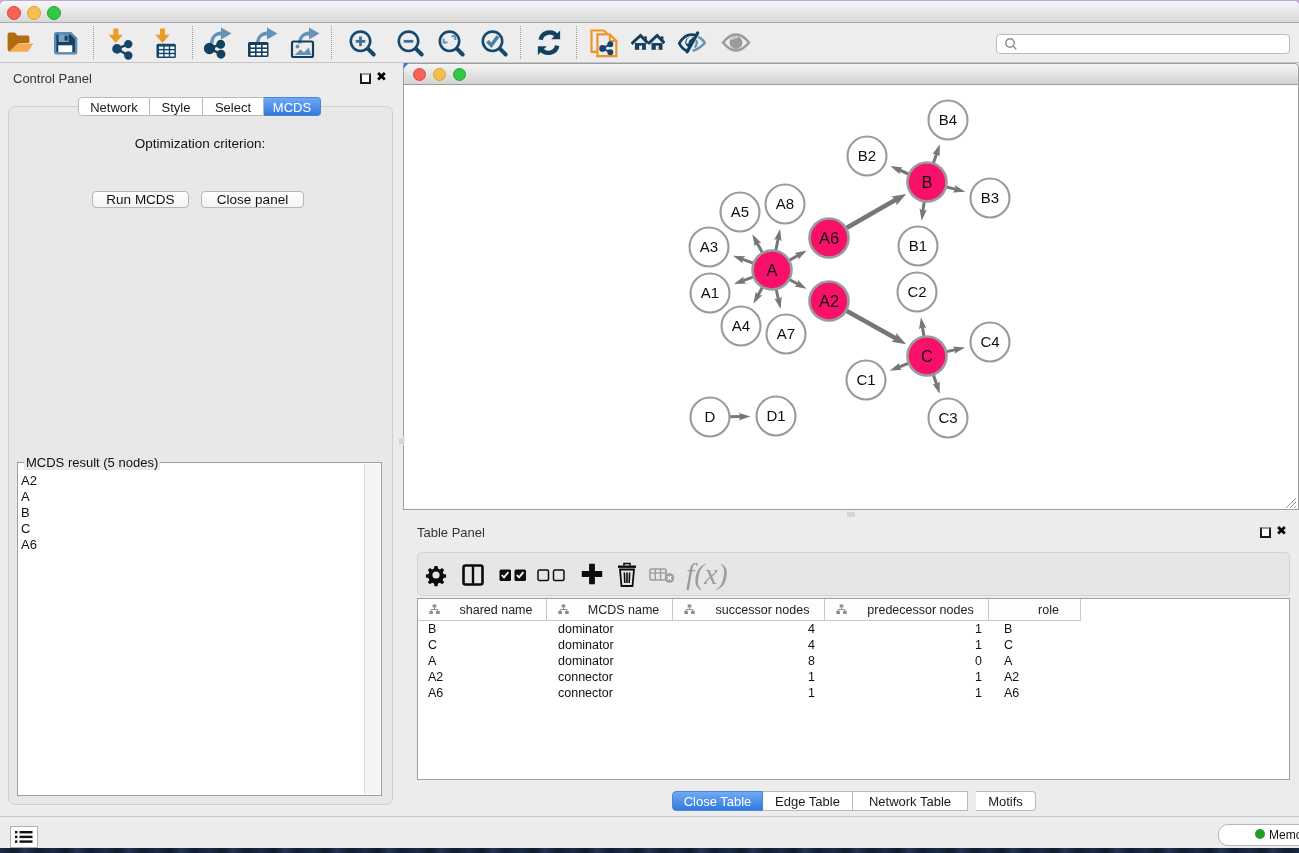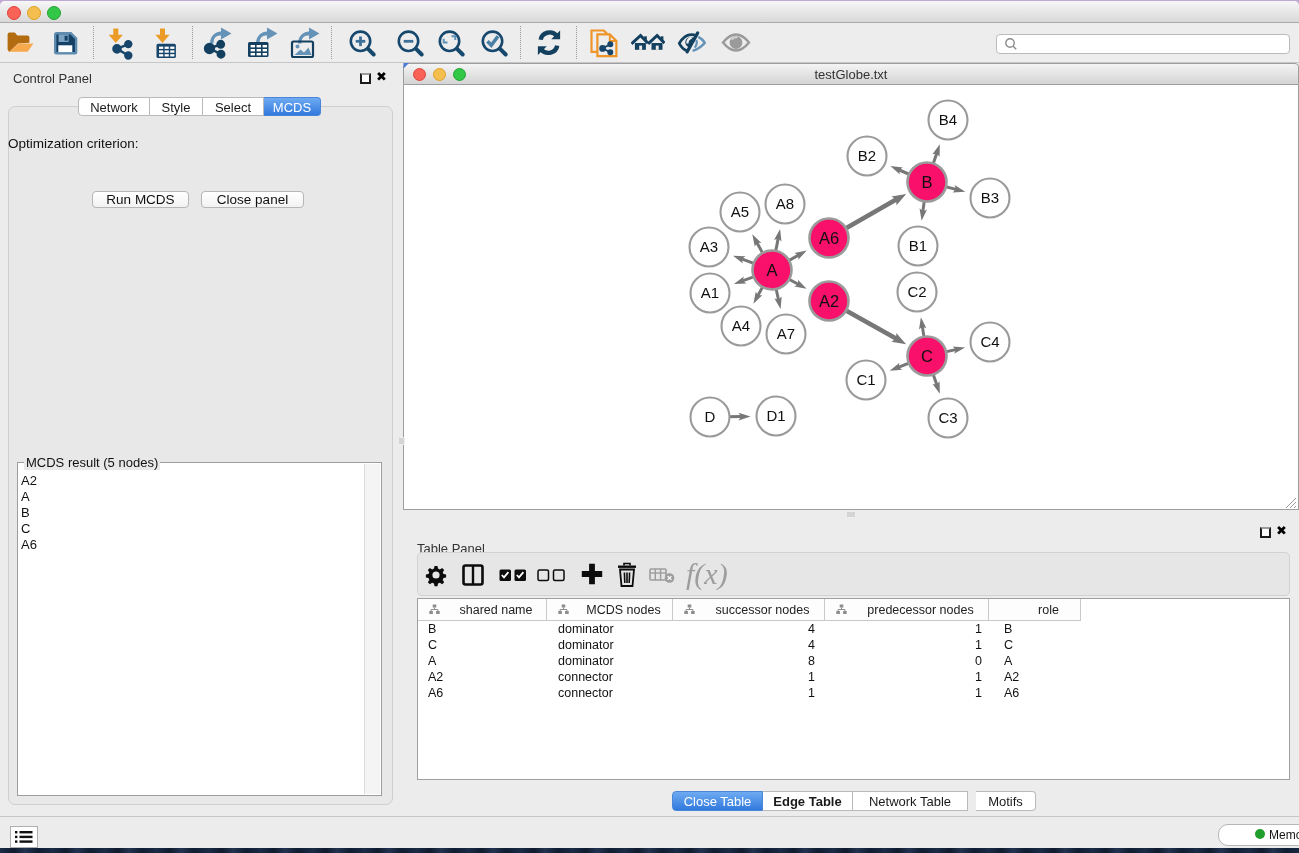--- a/index.html
+++ b/index.html
@@ -13,39 +13,39 @@
 .sep{position:absolute;top:3px;height:33px;width:0;border-left:1px dotted #9a9a9a;}
 .ticon{position:absolute;top:3px;}
 #searchbox{position:absolute;left:996px;top:11px;width:292px;height:18px;background:#fff;border:1px solid #bbb;border-radius:4px;}
 
 #cp-title{position:absolute;left:13px;top:71px;font-size:13px;color:#333;}
 .winbtn{position:absolute;font-size:13px;color:#000;}
 .sqbtn{position:absolute;width:7px;height:7px;background:#fff;border:2px solid #1c1c1c;border-top-color:#9a9a9a;}
 #cp-panel{position:absolute;left:8px;top:106px;width:383px;height:697px;background:#e9e8e8;border:1px solid #cfcfcf;border-radius:7px;}
 .tab{position:absolute;top:97px;height:19px;background:#fff;border:1px solid #b9b9b9;box-sizing:border-box;text-align:center;font-size:13px;color:#1a1a1a;line-height:19px;z-index:5;}
 .tabsel{background:linear-gradient(#6fabf2,#3179dd);color:#fff;border-color:#4a86d8;}
-#optlabel{position:absolute;left:8px;top:136px;width:384px;text-align:left;font-size:13.5px;color:#111;}
+#optlabel{position:absolute;left:8px;top:136px;width:384px;text-align:center;font-size:13.5px;color:#111;}
 #dropdown{position:absolute;left:43px;top:159px;width:310px;height:19px;background:#fff;border:1px solid #ababab;border-radius:4px;box-sizing:border-box;}
 #dropdown .txt{position:absolute;left:12px;top:2px;font-size:13.5px;color:#111;}
 #dropdown .spin{position:absolute;right:-1px;top:-1px;width:17px;height:19px;background:linear-gradient(#72aef7,#2e77dd);border-radius:0 4px 4px 0;}
 .thi{position:absolute;left:11px;top:5px;}
 .th .lbl{position:absolute;top:4px;left:14px;right:0;text-align:center;}
 .divmark{position:absolute;background:#d4d4d4;border:1px solid #efefef;}
 .btn{position:absolute;top:191px;height:17px;background:linear-gradient(#ffffff,#f2f2f2);border:1px solid #b6b6b6;border-radius:4px;box-sizing:border-box;text-align:center;font-size:13.5px;color:#111;line-height:16px;}
 #fieldset{position:absolute;left:17px;top:462px;width:363px;height:332px;border:1px solid #9d9d9d;background:#fff;}
 #fs-legend{position:absolute;left:24px;top:455px;background:#e9e8e8;padding:0 2px;font-size:13px;color:#111;z-index:3;}
 #fs-list{position:absolute;left:21px;top:473px;font-size:13px;color:#111;line-height:16px;}
 #fs-scroll{position:absolute;right:1px;top:1px;width:15px;height:330px;background:#f4f4f4;border-left:1px solid #dcdcdc;}
 
 #netwin{position:absolute;left:403px;top:63px;width:896px;height:447px;}
 #net-tb{position:absolute;left:0;top:0;width:896px;height:22px;background:linear-gradient(#f4f4f4,#d4d4d4);border-radius:4px 4px 0 0;border:1px solid #9d9d9d;border-bottom:1px solid #9d9d9d;box-sizing:border-box;}
 #net-tb .title{position:absolute;left:0;right:0;top:3px;text-align:center;font-size:13px;color:#333;}
 #net-canvas{position:absolute;left:0;top:22px;width:896px;height:425px;background:#fff;border:1px solid #9d9d9d;border-top:none;box-sizing:border-box;}
 
-#tp-title{position:absolute;left:417px;top:525px;font-size:13px;color:#333;margin-top:16px;}
+#tp-title{position:absolute;left:417px;top:525px;font-size:13px;color:#333;}
 #tp-toolbar{position:absolute;left:417px;top:552px;width:873px;height:44px;background:#e7e6e6;border:1px solid #d2d2d2;border-radius:5px;box-sizing:border-box;}
 #tp-table{position:absolute;left:417px;top:598px;width:873px;height:182px;background:#fff;border:1px solid #9f9f9f;box-sizing:border-box;}
 .th{position:absolute;top:0;height:22px;background:#fdfdfd;border-right:1px solid #c9c9c9;border-bottom:1px solid #c9c9c9;box-sizing:border-box;font-size:12.5px;color:#222;}
 .th .lbl{position:absolute;top:4px;width:100%;text-align:center;}
 .td{position:absolute;font-size:12.5px;color:#111;height:16px;}
 .btab{position:absolute;top:791px;height:20px;background:#fff;border:1px solid #b9b9b9;box-sizing:border-box;text-align:center;font-size:13px;color:#1a1a1a;line-height:20px;}
 .btabsel{background:linear-gradient(#6fabf2,#3179dd);color:#fff;border-color:#4a86d8;}
 
 #statusbar{position:absolute;left:0;top:816px;width:1299px;height:32px;background:#ececec;border-top:1px solid #c6c6c6;}
 #listbtn{position:absolute;left:10px;top:9px;width:26px;height:20px;background:#fff;border:1px solid #b0b0b0;}
@@ -234,21 +234,20 @@
     </div>
 <div id="fs-legend">MCDS result (5 nodes)</div>
 <div id="fs-list">A2<br>A<br>B<br>C<br>A6</div>
 
 <div id="netwin">
   <div id="net-canvas"></div>
   <div id="net-tb">
     <div class="tl" style="left:9px;top:4px;width:11px;height:11px;background:#f96256;border:0.5px solid #e0443e;"></div>
     <div class="tl" style="left:29px;top:4px;width:11px;height:11px;background:#f5bf4f;border:0.5px solid #dfa023;"></div>
     <div class="tl" style="left:49px;top:4px;width:11px;height:11px;background:#33c748;border:0.5px solid #24a334;"></div>
-    <div class="title">testGlobe.txt</div>
   </div>
   <svg id="graph" style="position:absolute;left:0;top:22px;" width="896" height="425" viewBox="403 85 896 425" font-family="Liberation Sans,sans-serif">
 <line x1="772" y1="270" x2="756.4" y2="241.8" stroke="#777777" stroke-width="3.0"></line>
 <path d="M752.3,234.3 L761.4,243.0 Q756.4,241.8 754.8,246.7 Z" fill="#777777"></path>
 <line x1="772" y1="270" x2="778.4" y2="237.4" stroke="#777777" stroke-width="3.0"></line>
 <path d="M780.1,229.0 L781.5,241.5 Q778.4,237.4 774.0,240.1 Z" fill="#777777"></path>
 <line x1="772" y1="270" x2="740.9" y2="258.7" stroke="#777777" stroke-width="3.0"></line>
 <path d="M733.0,255.7 L745.5,256.3 Q740.9,258.7 742.9,263.4 Z" fill="#777777"></path>
 <line x1="772" y1="270" x2="741.9" y2="281.2" stroke="#777777" stroke-width="3.0"></line>
 <path d="M733.9,284.1 L743.8,276.4 Q741.9,281.2 746.5,283.5 Z" fill="#777777"></path>
@@ -379,21 +378,21 @@
         </svg>
         <span class="lbl">shared name</span>
       </div>
   <div class="th" style="left:129px;width:126px;">
         <svg class="thi" width="11" height="11" viewBox="0 0 11 11">
           <rect x="3.7" y="0.5" width="3.6" height="3" fill="#8d8d8d"></rect>
           <rect x="0.3" y="7" width="3.6" height="3" fill="#8d8d8d"></rect>
           <rect x="7.1" y="7" width="3.6" height="3" fill="#8d8d8d"></rect>
           <path d="M5.5,3.5 L5.5,5.5 M2.1,7 L2.1,5.5 L8.9,5.5 L8.9,7" fill="none" stroke="#8d8d8d" stroke-width="1"></path>
         </svg>
-        <span class="lbl">MCDS nodes</span>
+        <span class="lbl">MCDS name</span>
       </div>
   <div class="th" style="left:255px;width:152px;">
         <svg class="thi" width="11" height="11" viewBox="0 0 11 11">
           <rect x="3.7" y="0.5" width="3.6" height="3" fill="#8d8d8d"></rect>
           <rect x="0.3" y="7" width="3.6" height="3" fill="#8d8d8d"></rect>
           <rect x="7.1" y="7" width="3.6" height="3" fill="#8d8d8d"></rect>
           <path d="M5.5,3.5 L5.5,5.5 M2.1,7 L2.1,5.5 L8.9,5.5 L8.9,7" fill="none" stroke="#8d8d8d" stroke-width="1"></path>
         </svg>
         <span class="lbl">successor nodes</span>
       </div>
@@ -429,21 +428,21 @@
       <div class="td" style="left:255px;top:71px;width:142px;text-align:right;">1</div>
       <div class="td" style="left:407px;top:71px;width:157px;text-align:right;">1</div>
       <div class="td" style="left:586px;top:71px;">A2</div>
   <div class="td" style="left:10px;top:87px;">A6</div>
       <div class="td" style="left:140px;top:87px;">connector</div>
       <div class="td" style="left:255px;top:87px;width:142px;text-align:right;">1</div>
       <div class="td" style="left:407px;top:87px;width:157px;text-align:right;">1</div>
       <div class="td" style="left:586px;top:87px;">A6</div>
 </div>
 <div class="btab btabsel" style="left:672px;width:91px;border-radius:4px 0 0 4px;">Close Table</div>
-<div class="btab" style="left:763px;width:90px;border-left:none;font-weight:bold;">Edge Table</div>
+<div class="btab" style="left:763px;width:90px;border-left:none;">Edge Table</div>
 <div class="btab" style="left:853px;width:115px;border-left:none;">Network Table</div>
 <div class="btab" style="left:976px;width:60px;border-left:none;border-radius:0 4px 4px 0;">Motifs</div>
 <svg style="position:absolute;left:403px;top:63px;" width="6" height="6" viewBox="0 0 6 6">
       <path d="M0.5,0 L6,0 L0.5,5.5 Z" fill="#4a7bd4"></path>
     </svg>
 <svg id="net-grip-svg" style="position:absolute;left:1284px;top:496px;" width="13" height="13" viewBox="0 0 13 13">
   <g stroke="#9a9a9a" stroke-width="1">
         <line x1="2" y1="12" x2="12" y2="2"></line>
         <line x1="6" y1="12" x2="12" y2="6"></line>
         <line x1="10" y1="12" x2="12" y2="10"></line>

